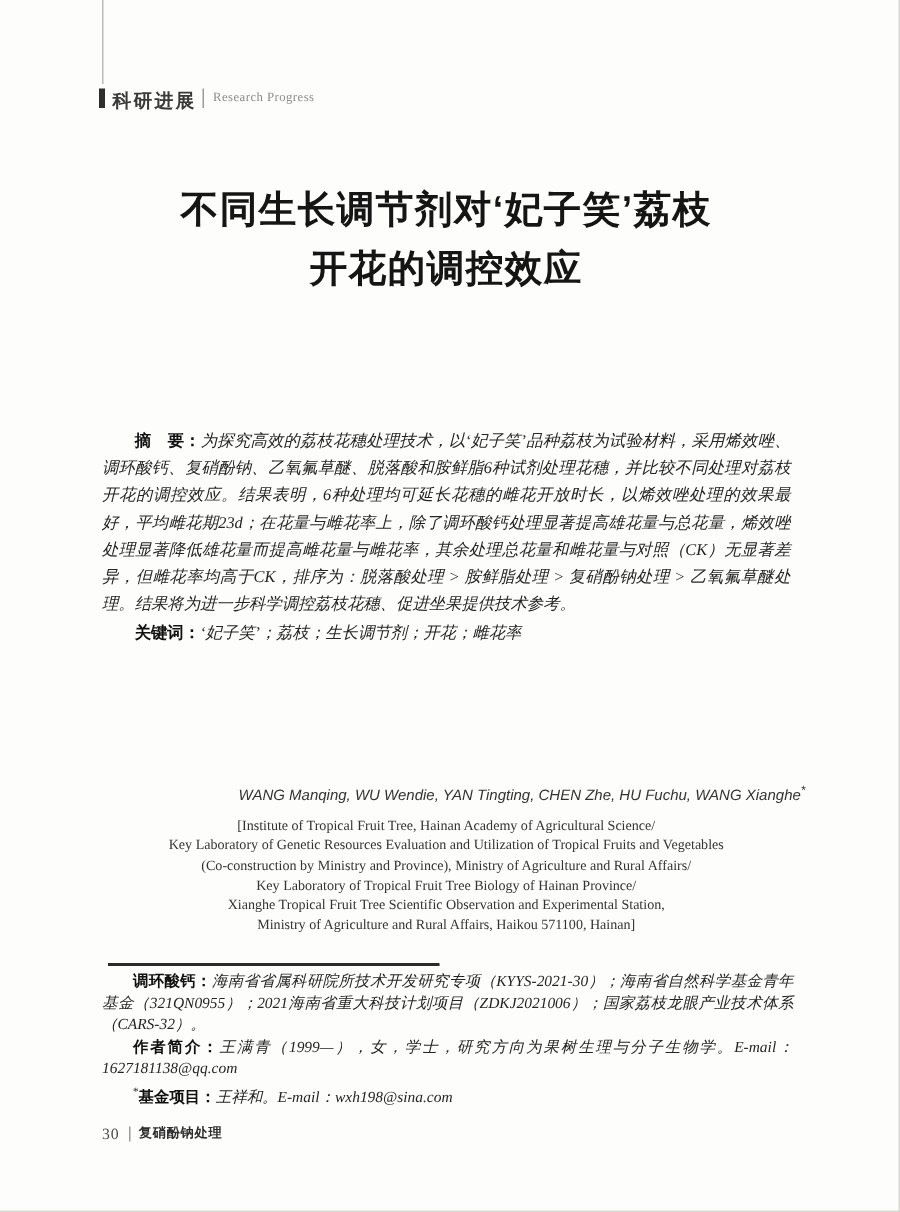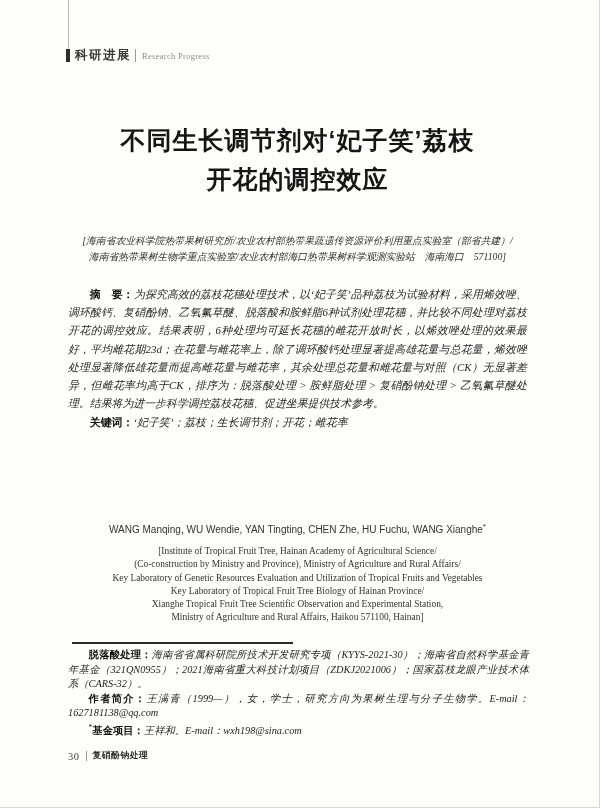--- a/index.html
+++ b/index.html
@@ -19,23 +19,23 @@
   
   .top-rule {
     position: absolute;
     left: 68px; top: 0;
     width: 1px; height: 56px;
     background: #b9b9b6;
   }
   
   .section-header {
     position: absolute;
-    left: 66px; top: 47px;
+    left: 66px; top: 59px;
     display: flex;
-    align-items: center;
+    align-items: flex-start;
     white-space: nowrap;
   }
   .section-header .bar {
     width: 4px; height: 13px;
     background: #2e2e2e;
     margin-right: 5px;
   }
   .section-header .cn {
     font-family: "Liberation Sans", sans-serif;
     font-weight: bold;
@@ -115,24 +115,25 @@
     font-family: "Liberation Serif", serif;
     font-weight: bold;
     font-size: 18px;
     line-height: 23.5px;
     color: #111;
   }
   
   .authors-en {
     position: absolute;
     left: 58px; right: 62px; top: 522px;
-    text-align: center;
+    text-align: right;
     font-family: "Liberation Sans", sans-serif;
     font-size: 10px;
     color: #333;
+    font-style: italic;
   }
   
   .affil-en {
     position: absolute;
     left: 58px; right: 62px; top: 545px;
     text-align: center;
     font-family: Liberation Serif, serif;
     font-size: 9.4px;
     line-height: 13.3px;
     color: #333;
@@ -198,46 +199,42 @@
     <span class="divider"></span>
     <span class="en">Research Progress</span>
   </div>
 
   <div class="title-cn">
     <div>不同生长调节剂对‘妃子笑’荔枝</div>
     <div>开花的调控效应</div>
   </div>
 
 
-  <div class="affil-cn">
-    <div>[海南省农业科学院热带果树研究所/农业农村部热带果蔬遗传资源评价利用重点实验室（部省共建）/</div>
-    <div>海南省热带果树生物学重点实验室/农业农村部海口热带果树科学观测实验站　海南海口　571100]</div>
-  </div>
 
   <div class="abstract-block">
     <p><b class="lbl">摘　要：</b><span>为探究高效的荔枝花穗处理技术，以‘妃子笑’品种荔枝为试验材料，采用烯效唑、调环酸钙、复硝酚钠、乙氧氟草醚、脱落酸和胺鲜脂6种试剂处理花穗，并比较不同处理对荔枝开花的调控效应。结果表明，6种处理均可延长花穗的雌花开放时长，以烯效唑处理的效果最好，平均雌花期23d；在花量与雌花率上，除了调环酸钙处理显著提高雄花量与总花量，烯效唑处理显著降低雄花量而提高雌花量与雌花率，其余处理总花量和雌花量与对照（CK）无显著差异，但雌花率均高于CK，排序为：脱落酸处理 &gt; 胺鲜脂处理 &gt; 复硝酚钠处理 &gt; 乙氧氟草醚处理。结果将为进一步科学调控荔枝花穗、促进坐果提供技术参考。</span></p>
     <p><b class="lbl">关键词：</b><span>‘妃子笑’；荔枝；生长调节剂；开花；雌花率</span></p>
   </div>
 
 
   <div class="authors-en"><span>WANG Manqing, WU Wendie, YAN Tingting, CHEN Zhe, HU Fuchu, WANG Xianghe</span><sup>*</sup></div>
 
   <div class="affil-en">
     <div>[Institute of Tropical Fruit Tree, Hainan Academy of Agricultural Science/</div>
+    <div>Key Laboratory of Genetic Resources Evaluation and Utilization of Tropical Fruits and Vegetables</div>
     <div>(Co-construction by Ministry and Province), Ministry of Agriculture and Rural Affairs/</div>
-    <div>Key Laboratory of Genetic Resources Evaluation and Utilization of Tropical Fruits and Vegetables</div>
     <div>Key Laboratory of Tropical Fruit Tree Biology of Hainan Province/</div>
     <div>Xianghe Tropical Fruit Tree Scientific Observation and  Experimental Station,</div>
     <div>Ministry of Agriculture and Rural Affairs, Haikou 571100, Hainan]</div>
   </div>
 
   <div class="footnote-rule"></div>
 
   <div class="footnotes">
-    <p><b class="lbl">脱落酸处理：</b><span>海南省省属科研院所技术开发研究专项（KYYS-2021-30）；海南省自然科学基金青年基金（321QN0955）；2021海南省重大科技计划项目（ZDKJ2021006）；国家荔枝龙眼产业技术体系（CARS-32）。</span></p>
+    <p><b class="lbl">调环酸钙：</b><span>海南省省属科研院所技术开发研究专项（KYYS-2021-30）；海南省自然科学基金青年基金（321QN0955）；2021海南省重大科技计划项目（ZDKJ2021006）；国家荔枝龙眼产业技术体系（CARS-32）。</span></p>
     <p><b class="lbl">作者简介：</b><span>王满青（1999—），女，学士，研究方向为果树生理与分子生物学。E-mail：1627181138@qq.com</span></p>
     <p><sup>*</sup><b class="lbl">基金项目：</b><span>王祥和。E-mail：wxh198@sina.com</span></p>
   </div>
 
   <div class="footer">
     <span class="pagenum">30</span>
     <span class="divider"></span>
     <span class="journal">复硝酚钠处理</span>
   </div>
 

